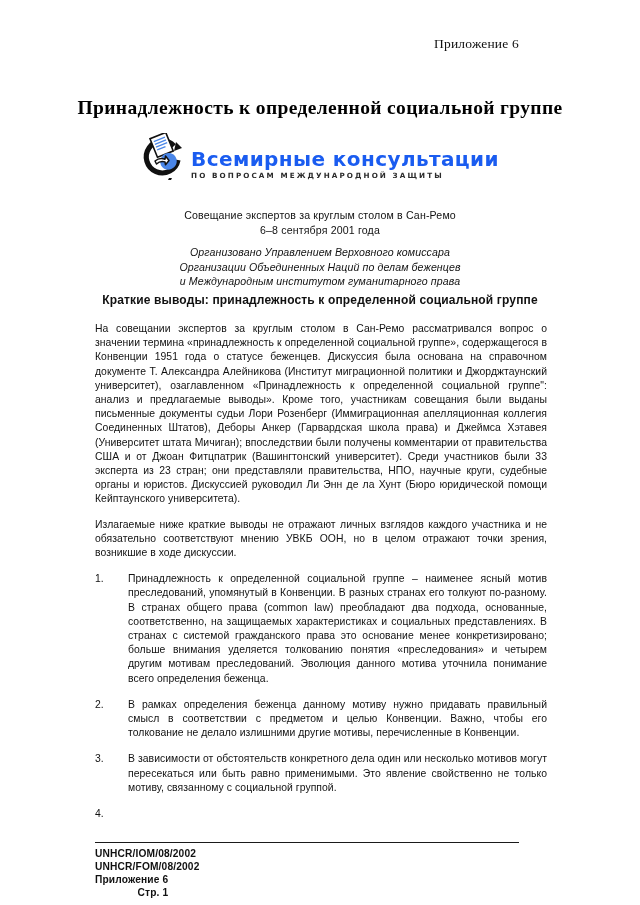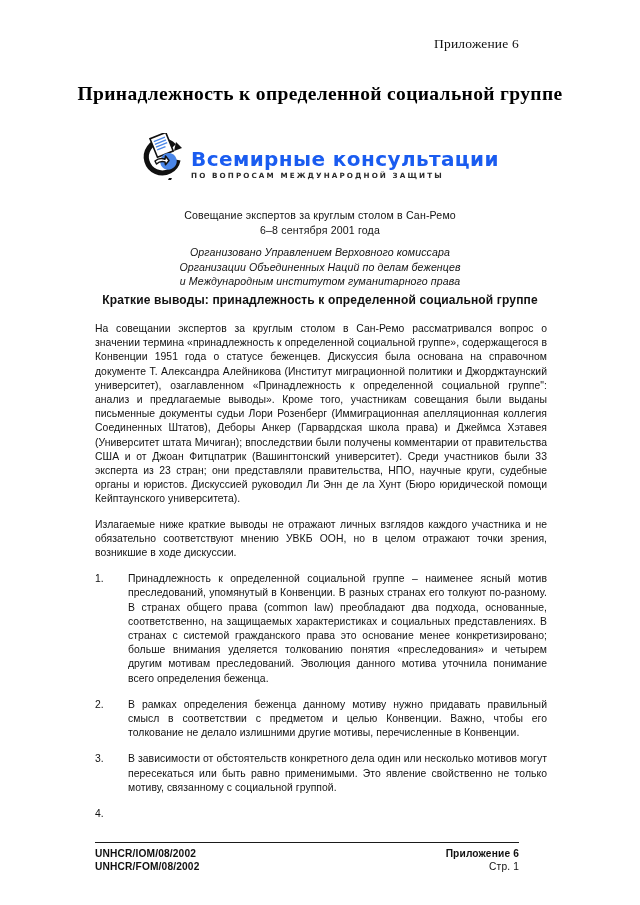--- a/index.html
+++ b/index.html
@@ -32,21 +32,21 @@
     right: 68px;
     font-family: "Liberation Serif", serif;
     font-size: 13.5px;
     color: #111;
     letter-spacing: 0.2px;
   }
 
   
   .doc-title {
     position: absolute;
-    top: 70px;
+    top: 84px;
     left: 0;
     width: 640px;
     text-align: center;
     font-family: "Liberation Serif", serif;
     font-weight: bold;
     font-size: 19.5px;
     letter-spacing: 0.35px;
     color: #000;
   }
 
@@ -182,37 +182,38 @@
   .footer {
     position: absolute;
     left: 95px;
     right: 68px;
     top: 842px;
     border-top: 1.4px solid #1a1a1a;
     padding-top: 4px;
     display: flex;
     justify-content: space-between;
     align-items: flex-start;
+    flex-direction: column;
   }
   .footer-left {
     font-size: 10.2px;
     line-height: 13px;
     font-weight: bold;
     color: #111;
     letter-spacing: 0.15px;
   }
   .footer-right {
     font-size: 10.2px;
     line-height: 13px;
     color: #111;
     text-align: right;
     letter-spacing: 0.15px;
   }
   .footer-right .fr-top { font-weight: bold; }
-  .footer-right .fr-bot { font-weight: normal; }
+  .footer-right .fr-bot { font-weight: bold; }
 </style>
 </head>
 <body>
 
 <div class="page">
 
   <div class="header-line">Приложение 6</div>
 
   <h1 class="doc-title">Принадлежность к определенной социальной группе</h1>
 

